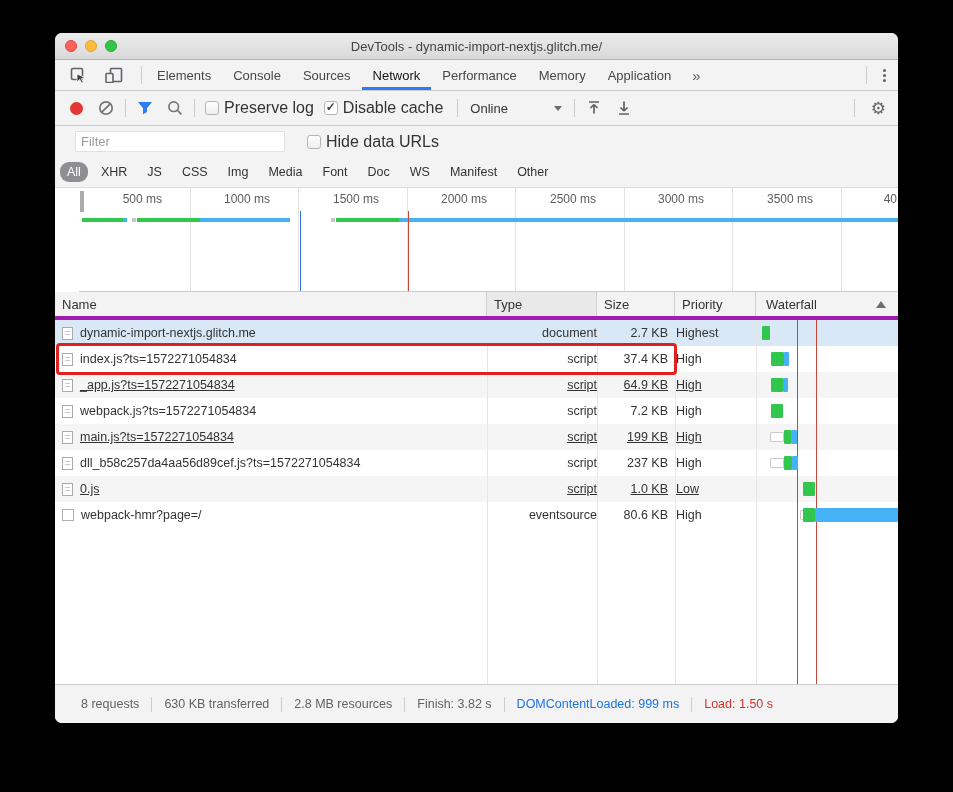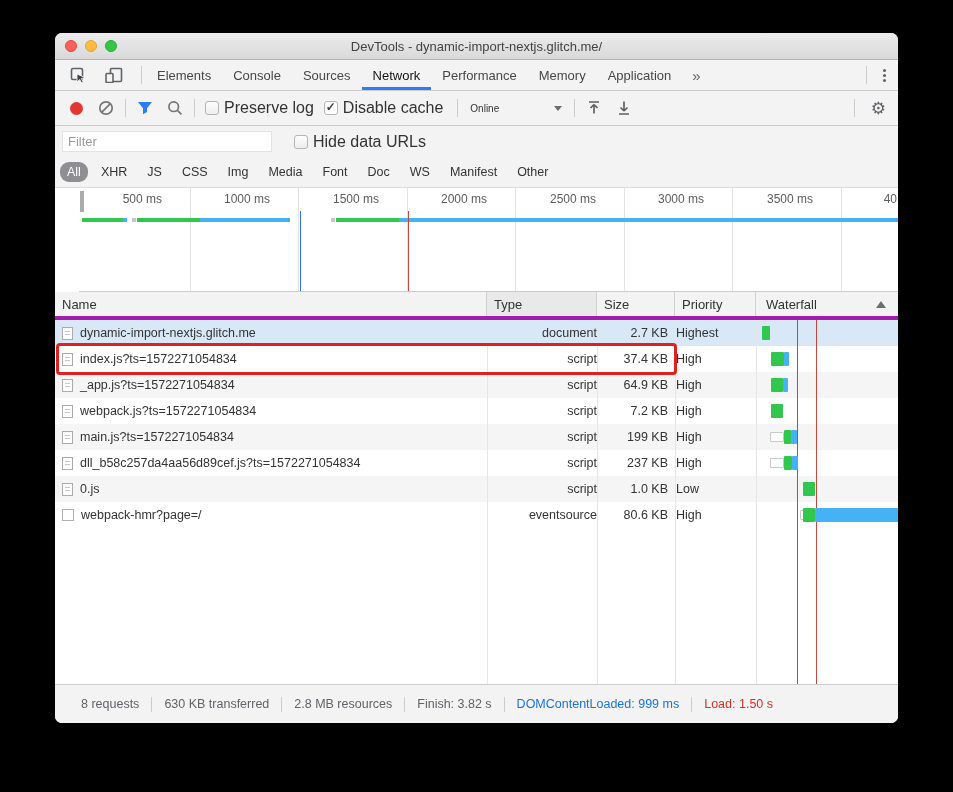--- a/index.html
+++ b/index.html
@@ -34,27 +34,27 @@
   .toolbar { height:35px; flex:0 0 35px; background:#f3f3f3; border-bottom:1px solid #ccc;
              display:flex; align-items:center; }
   .tbtn { display:flex; align-items:center; justify-content:center; width:26px; height:26px; margin:0 2px; }
   .rec { width:13px; height:13px; border-radius:50%; background:#e13634; }
   .cb-label { font-size:16px; color:#333; margin:0 10px 0 5px; }
   .mac-cb { width:14px; height:14px; border:1px solid #b5b5b5; border-radius:3px;
             background:linear-gradient(#fdfdfd,#eee); position:relative; flex:0 0 14px; }
   .mac-cb.checked { background:#fff; }
   .mac-cb.checked::after { content:"✓"; position:absolute; left:1px; top:-2px; font-size:12px;
             font-weight:bold; color:#3c3c3c; }
-  .throttle { display:flex; align-items:center; font-size:10px; color:#333; margin:0 8px; min-width:92px;gap:36px; }
+  .throttle { display:flex; align-items:center; font-size:13px; color:#333; margin:0 8px; min-width:92px;gap:36px; }
   .caret { width:0; height:0; border-left:4px solid transparent; border-right:4px solid transparent;
            border-top:5px solid #6b6b6b; margin-left:auto; }
   .gear { font-size:17px; color:#5f6368; padding:0 12px; line-height:1; }
   
   .filter-row { height:31px; flex:0 0 31px; background:#f3f3f3; display:flex; align-items:center; padding:0 2px; }
-  .filter-input { width:210px; height:21px; border:1px solid #e2e2e2; background:#fff; margin-left:5px;
+  .filter-input { width:210px; height:21px; border:1px solid #e2e2e2; background:#fff; margin-left:18px;
                   font-size:13px; padding:4px 5px; color:#0f172a; font-family:"Liberation Sans",sans-serif; }
   .filter-input::placeholder { color:#9a9a9a; }
   .hide-urls { display:flex; align-items:center; margin-left:22px; }
   
   .chips { height:31px; flex:0 0 31px; background:#f3f3f3; border-bottom:1px solid #dcdcdc;
            display:flex; align-items:center; padding-left:2px; }
   .chip { font-size:12.5px; color:#333; padding:3px 7px; margin:0 3px; border-radius:9px; }
   .chip.active { background:#8e8e93; color:#fff; }
   
   .overview { height:104px; flex:0 0 104px; background:#fff; position:relative; overflow:hidden;
@@ -68,21 +68,21 @@
   .grid-header { height:28px; flex:0 0 28px; background:#f3f3f3; border-bottom:4px solid #a21caf;
                  display:flex; font-size:13px; color:#333; }
   .hcell { display:flex; align-items:center; padding-left:7px; border-right:1px solid #d0d0d0; }
   .hcell.type { background:#e9e9e9; }
   .hcell.waterfall { border-right:none; flex:1; padding-left:10px; position:relative; }
   .sort-arrow { position:absolute; right:12px; width:0; height:0; border-left:5px solid transparent;
                 border-right:5px solid transparent; border-bottom:7px solid #6e6e6e; }
   
   .grid-body { flex:1; position:relative; background:#fff; overflow:hidden; }
   .row { height:26px; display:flex; align-items:center; font-size:12.5px; color:#333; }
-  .row.stripe { background:#f5f5f5; }
+  .row.stripe { background:#f5f5f5;text-decoration:underline; }
   .row.selected { background:#d9e8f7; }
   .cell { overflow:hidden; white-space:nowrap; }
   .c-name { width:432px; display:flex; align-items:center; padding-left:7px; gap:7px; }
   .c-type { width:110px; padding-left:7px;text-align:right; }
   .c-size { width:78px; text-align:right; padding-right:7px; }
   .c-prio { width:81px; padding-left:1px; }
   .icon-doc { width:11px; height:13px; border:1px solid #aaa; background:#fff; position:relative; flex:0 0 11px; }
   .icon-doc::after { content:""; position:absolute; left:2px; right:2px; top:3px; bottom:2px;
         background:repeating-linear-gradient(to bottom,#c4c9ce 0 1px,transparent 1px 3px); }
   .icon-square { width:12px; height:12px; border:1px solid #b0b0b0; background:#fff; flex:0 0 12px; }

